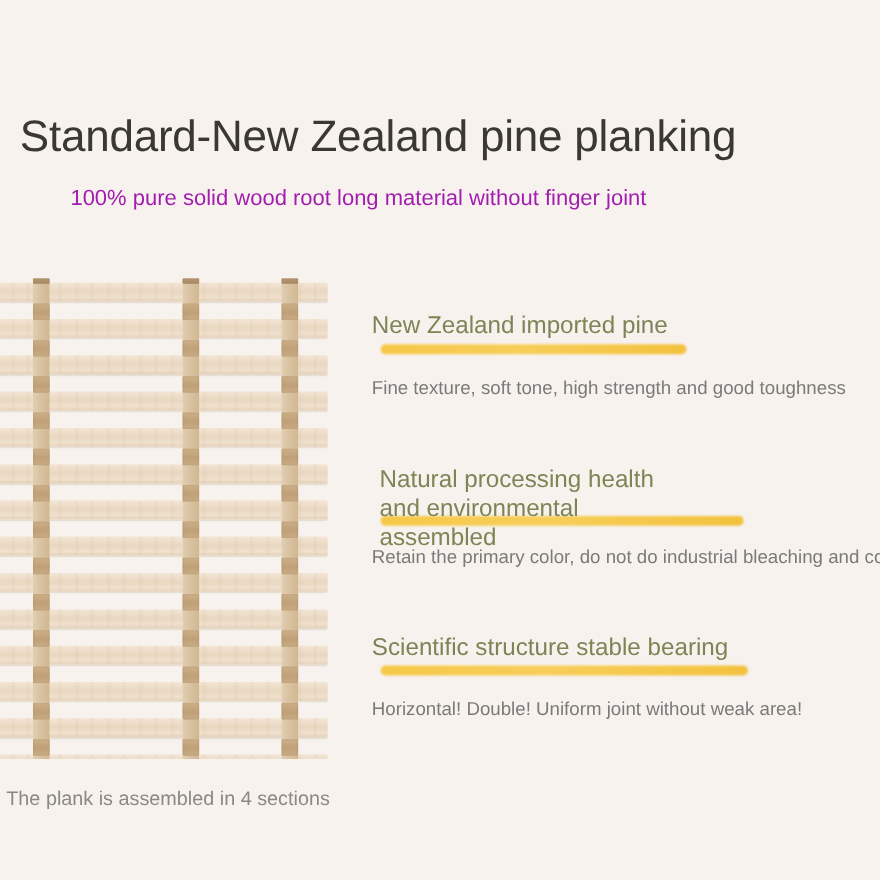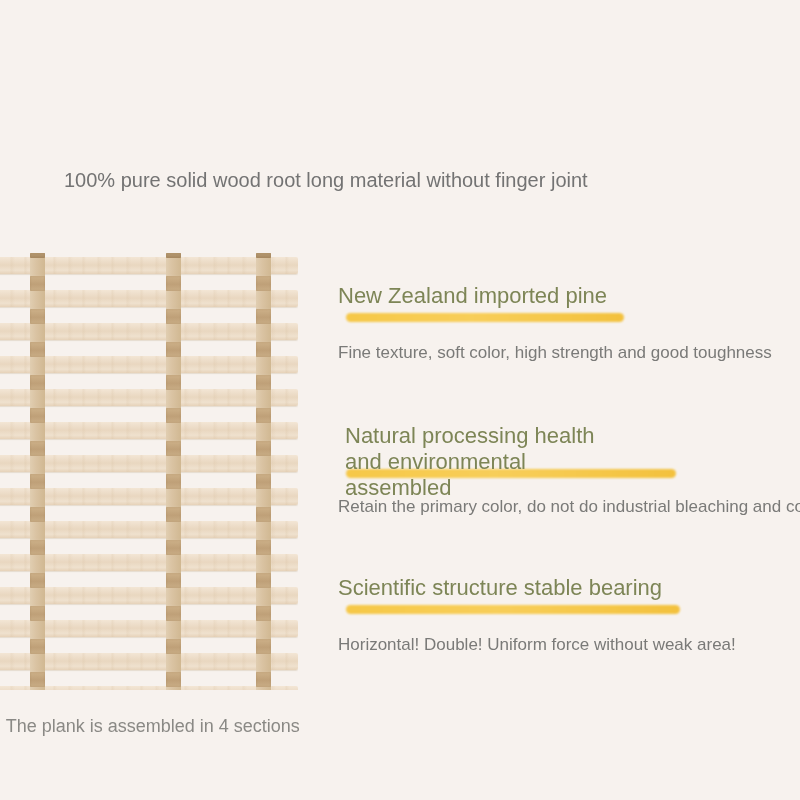--- a/index.html
+++ b/index.html
@@ -36,21 +36,21 @@
     color: #3a3834;
     white-space: nowrap;
     font-weight: 400;
   }
   #subtitle {
     position: absolute;
     left: 64px;
     top: 166px;
     font-size: 20px;
     line-height: 28px;
-    color: #737373;
+    color: #a21caf;
     white-space: nowrap;
     font-weight: 400;
   }
 
   
   #panel {
     position: absolute;
     left: -14px;
     top: 253px;
     width: 312px;
@@ -168,20 +168,21 @@
     line-height: 24px;
     color: #7a7a78;
     white-space: nowrap;
   }
 </style>
 </head>
 <body>
 
 <div id="page">
 
+  <h1 id="title">Standard-New Zealand pine planking</h1>
 
   <div id="subtitle">100% pure solid wood root long material without finger joint</div>
 
   <div id="panel">
     <div id="slats">
         <div class="slat" style="top: 4px;"></div>
         <div class="slat" style="top: 37px;"></div>
         <div class="slat" style="top: 70px;"></div>
         <div class="slat" style="top: 103px;"></div>
         <div class="slat" style="top: 136px;"></div>
@@ -248,33 +249,33 @@
 
   <div id="caption">p: The plank is assembled in 4 sections</div>
 
   <div id="features">
 
     <div class="feature" style="top:0px;">
       <div class="f-head-wrap">
         <div class="f-head">New Zealand imported pine</div>
         <div class="f-underline" style="left:8px; top:30px; width:278px;"></div>
       </div>
-      <div class="f-desc" style="top:58px;">Fine texture, soft color, high strength and good toughness</div>
+      <div class="f-desc" style="top:58px;">Fine texture, soft tone, high strength and good toughness</div>
     </div>
 
     <div class="feature" style="top:140px;">
       <div class="f-head-wrap">
         <div class="f-head two-line">Natural processing health and environmental assembled</div>
         <div class="f-underline" style="left:8px; top:46px; width:330px;"></div>
       </div>
       <div class="f-desc" style="top:72px;">Retain the primary color, do not do industrial bleaching and co</div>
     </div>
 
     <div class="feature" style="top:292px;">
       <div class="f-head-wrap">
         <div class="f-head">Scientific structure stable bearing</div>
         <div class="f-underline" style="left:8px; top:30px; width:334px;"></div>
       </div>
-      <div class="f-desc" style="top:58px;">Horizontal! Double! Uniform force without weak area!</div>
+      <div class="f-desc" style="top:58px;">Horizontal! Double! Uniform joint without weak area!</div>
     </div>
 
   </div>
 </div>
 
 </body></html>

